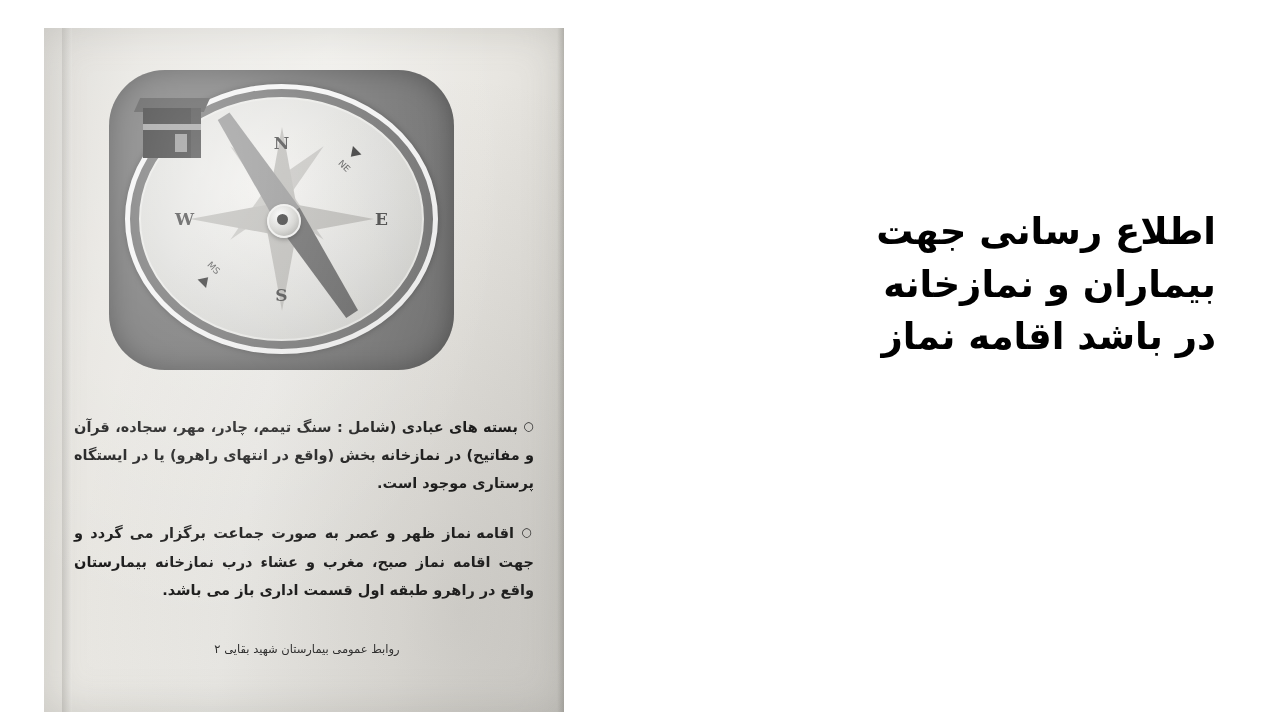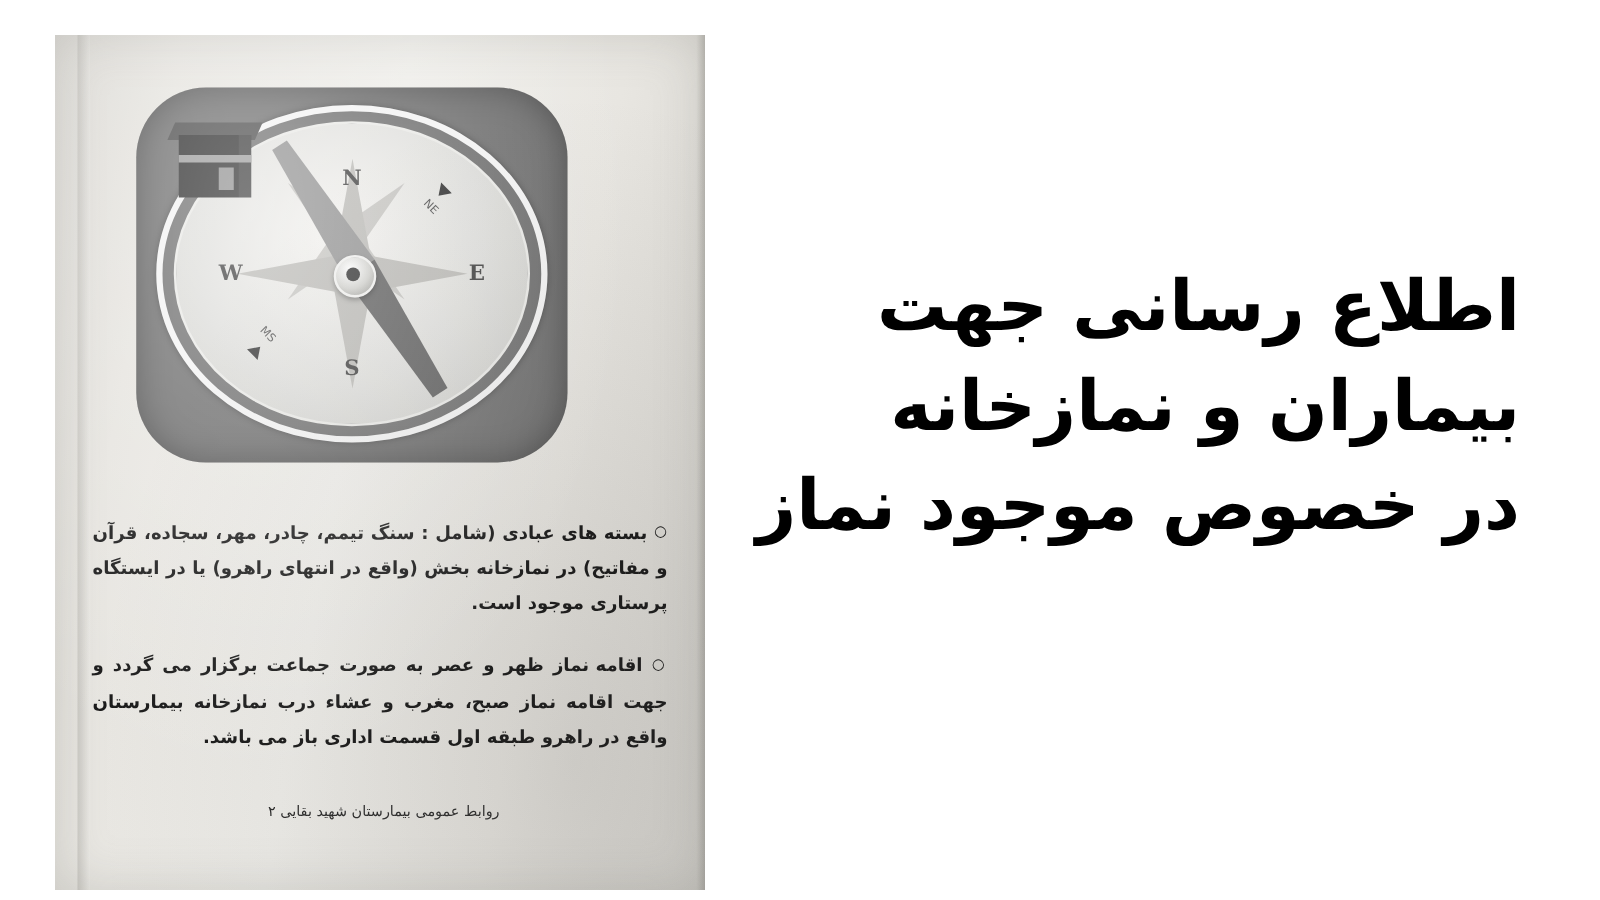--- a/index.html
+++ b/index.html
@@ -271,21 +271,21 @@
   .headline {
     position: absolute;
     right: 64px;
     top: 206px;
     width: 600px;
     text-align: right;
     direction: rtl;
     color: #000000;
     font-family: "DejaVu Sans", "Liberation Sans", sans-serif;
     font-weight: 700;
-    font-size: 56px;
+    font-size: 37px;
     line-height: 1.42;
     letter-spacing: -0.5px;
   }
   .headline div { white-space: nowrap; }
 </style>
 </head>
 <body>
 
 <div class="poster-photo">
   <div class="paper-fold"></div>
@@ -341,14 +341,14 @@
       <span class="marker">○</span>
       <span>اقامه نماز ظهر و عصر به صورت جماعت برگزار می گردد و جهت اقامه نماز صبح، مغرب و عشاء درب نمازخانه بیمارستان واقع در راهرو طبقه اول قسمت اداری باز می باشد.</span>
     </p>
     <div class="poster-footer">روابط عمومی بیمارستان شهید بقایی ۲</div>
   </div>
 </div>
 
 <div class="headline">
   <div>اطلاع رسانی جهت</div>
   <div>بیماران و نمازخانه</div>
-  <div>در خصوص موجود نماز</div>
+  <div>در باشد اقامه نماز</div>
 </div>
 
 </body></html>

